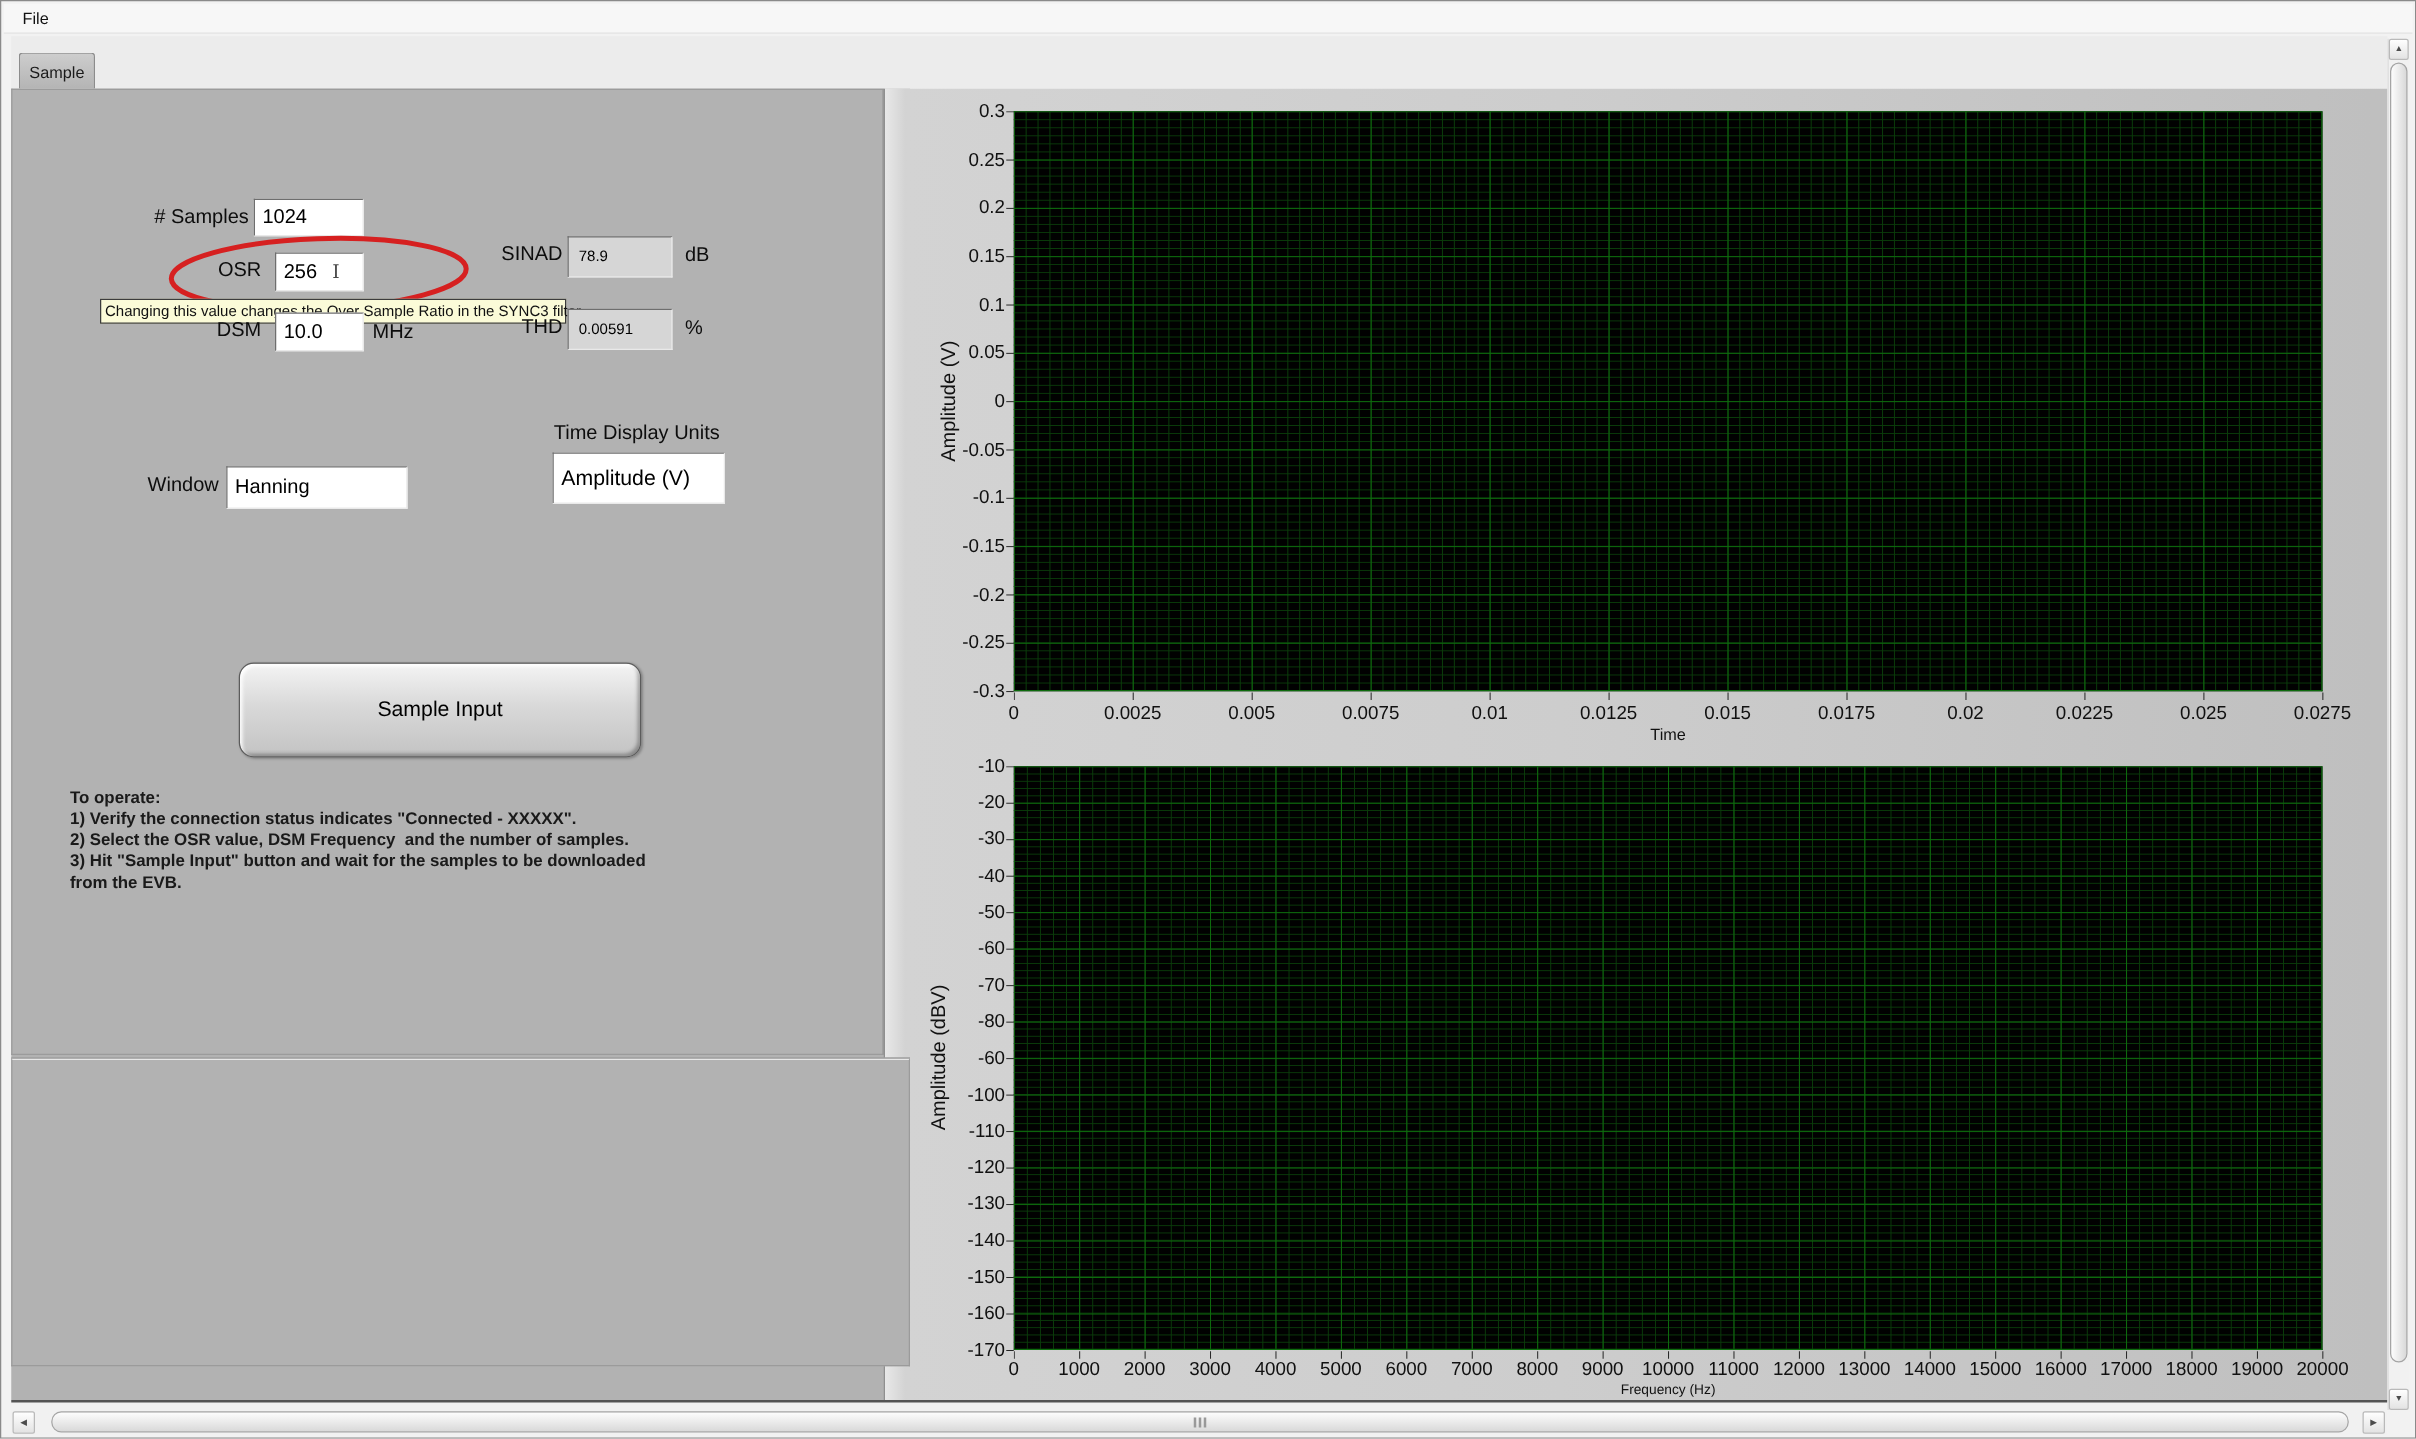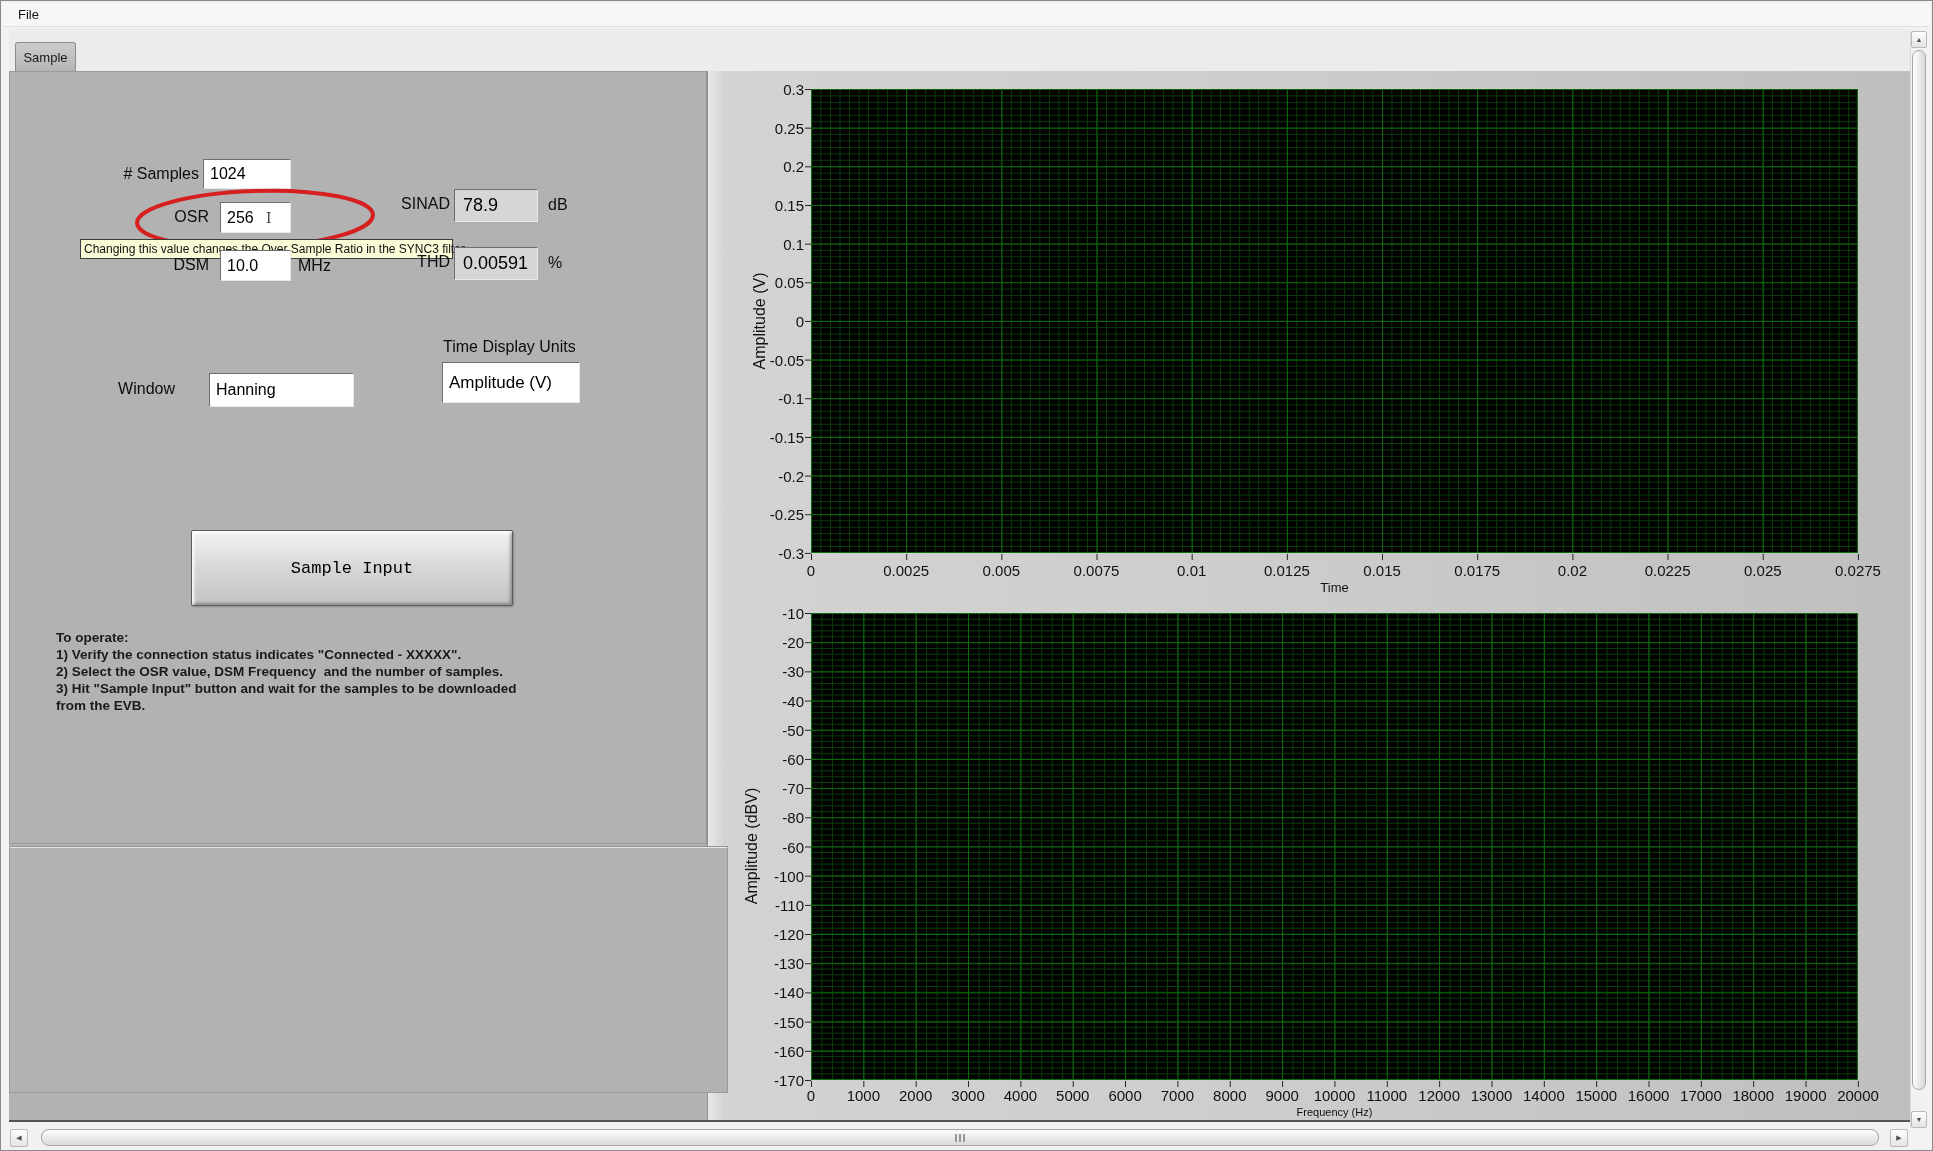--- a/index.html
+++ b/index.html
@@ -34,27 +34,27 @@
        border:1px solid #9b9b9b;border-top:2px groove #e8e8e8;}
   .bottom-edge{left:8px;top:1119px;width:1901px;height:2px;background:#555555;}
 
   
   .status-box{background:#dcdcdc;border:1px solid;border-color:#6f6f6f #ededed #ededed #6f6f6f;
        font-weight:bold;font-size:17px;padding-left:10px;box-shadow:1px 1px 0 #cccccc;}
   .lbl{font-size:16px;color:#0d0d0d;white-space:nowrap;}
   .field{background:#ffffff;border:1px solid;border-color:#6e6e6e #e9e9e9 #e9e9e9 #6e6e6e;
        font-size:16px;color:#000;padding:0 0 0 6px;font-family:"Liberation Sans",sans-serif;}
   .indicator{background:#d6d6d6;border:1px solid;border-color:#6e6e6e #e9e9e9 #e9e9e9 #6e6e6e;
-       font-size:18px;color:#000;padding-left:8px;}
+       font-size:12px;color:#000;padding-left:8px;}
   .tooltip{background:var(--tooltip-bg);border:1px solid #3c3c3c;font-size:12px;line-height:18px;
        padding:0 3px;white-space:nowrap;color:#111;}
   .big-button{background:linear-gradient(to bottom,#f4f4f4,#d9d9d9 45%,#c3c3c3);
-       border:1px solid #5c5c5c;border-radius:2px;font-size:17px;color:#000;
+       border:1px solid #5c5c5c;border-radius:12px;font-size:17px;color:#000;
        box-shadow:inset 2px 2px 3px rgba(255,255,255,0.95),inset -2px -2px 3px rgba(0,0,0,0.3),1px 1px 2px rgba(0,0,0,0.25);
-       font-family:Liberation Mono, monospace;cursor:default;}
+       font-family:Liberation Sans, sans-serif;cursor:default;}
   .instructions div{font-size:13.5px;font-weight:bold;line-height:17px;white-space:pre;}
   .ibeam{font-family:"DejaVu Serif",serif;color:#4a4a4a;font-size:15px;margin-left:12px;font-weight:normal;}
   .ellipse-svg{pointer-events:none;}
 
   
   .plot{background-color:var(--plot-bg);border-right:1px solid var(--grid-major);border-bottom:1px solid var(--grid-major);}
   .plot1{background-image:
       linear-gradient(to right,var(--grid-major) 1px,transparent 1px),
       linear-gradient(to bottom,var(--grid-major) 1px,transparent 1px),
       linear-gradient(to right,var(--grid-minor) 1px,transparent 1px),
@@ -212,21 +212,21 @@
     <div class="abs lbl" style="left:538px;top:124px;">dB</div>
 
     <div class="abs lbl" style="left:340px;top:181px;width:100px;text-align:right;">THD</div>
     <div class="abs indicator" style="left:444px;top:175px;width:84px;height:33px;line-height:31px;">0.00591</div>
     <div class="abs lbl" style="left:538px;top:182px;">%</div>
 
     <div class="abs lbl" style="left:433px;top:266px;">Time Display Units</div>
     <div class="abs field" style="left:432px;top:290px;width:138px;height:41px;line-height:39px;font-size:17px;">Amplitude (V)</div>
 
     <div class="abs lbl" style="left:65px;top:308px;width:100px;text-align:right;">Window</div>
-    <div class="abs field" style="left:171px;top:301px;width:145px;height:34px;line-height:32px;margin-left:28px;">Hanning</div>
+    <div class="abs field" style="left:171px;top:301px;width:145px;height:34px;line-height:32px;">Hanning</div>
 
     <button class="abs big-button" style="left:181px;top:458px;width:322px;height:76px;">Sample Input</button>
 
     <div class="abs instructions" style="left:46px;top:557px;width:600px;">
       <div>To operate:</div>
       <div>1) Verify the connection status indicates "Connected - XXXXX".</div>
       <div>2) Select the OSR value, DSM Frequency  and the number of samples.</div>
       <div>3) Hit "Sample Input" button and wait for the samples to be downloaded</div>
       <div>from the EVB.</div>
     </div>

